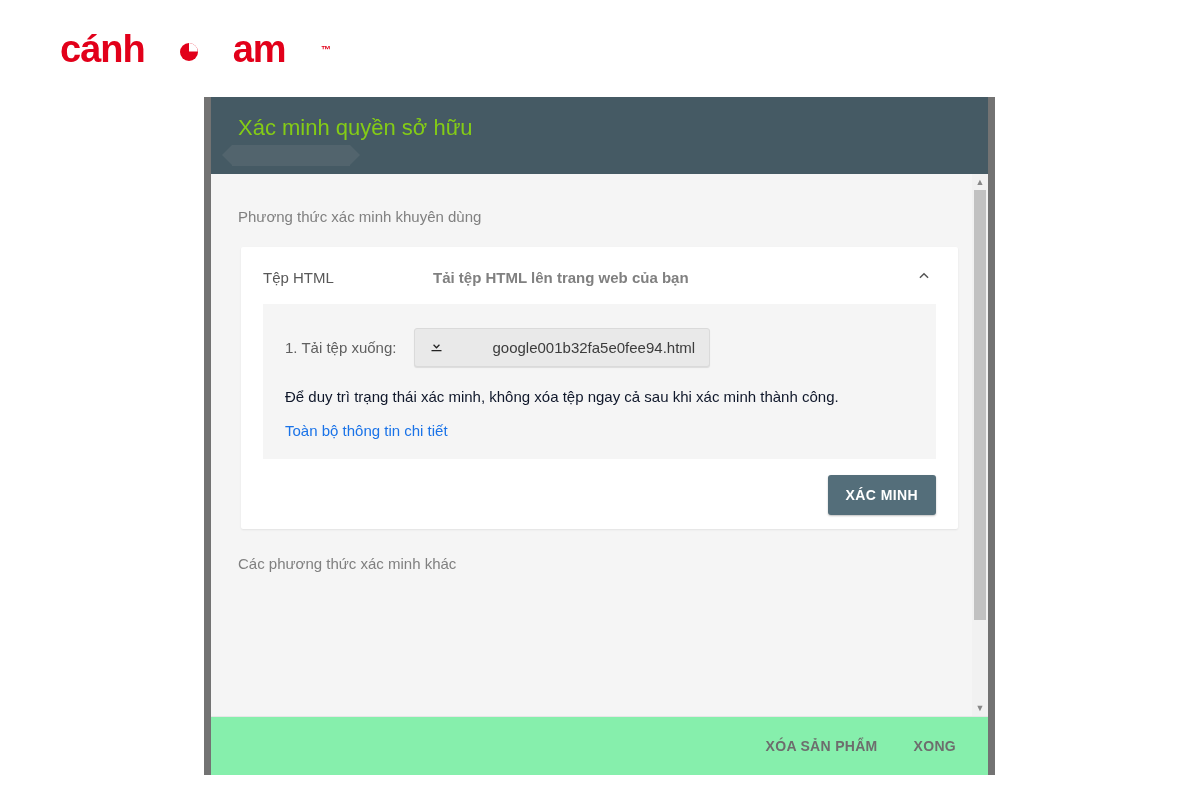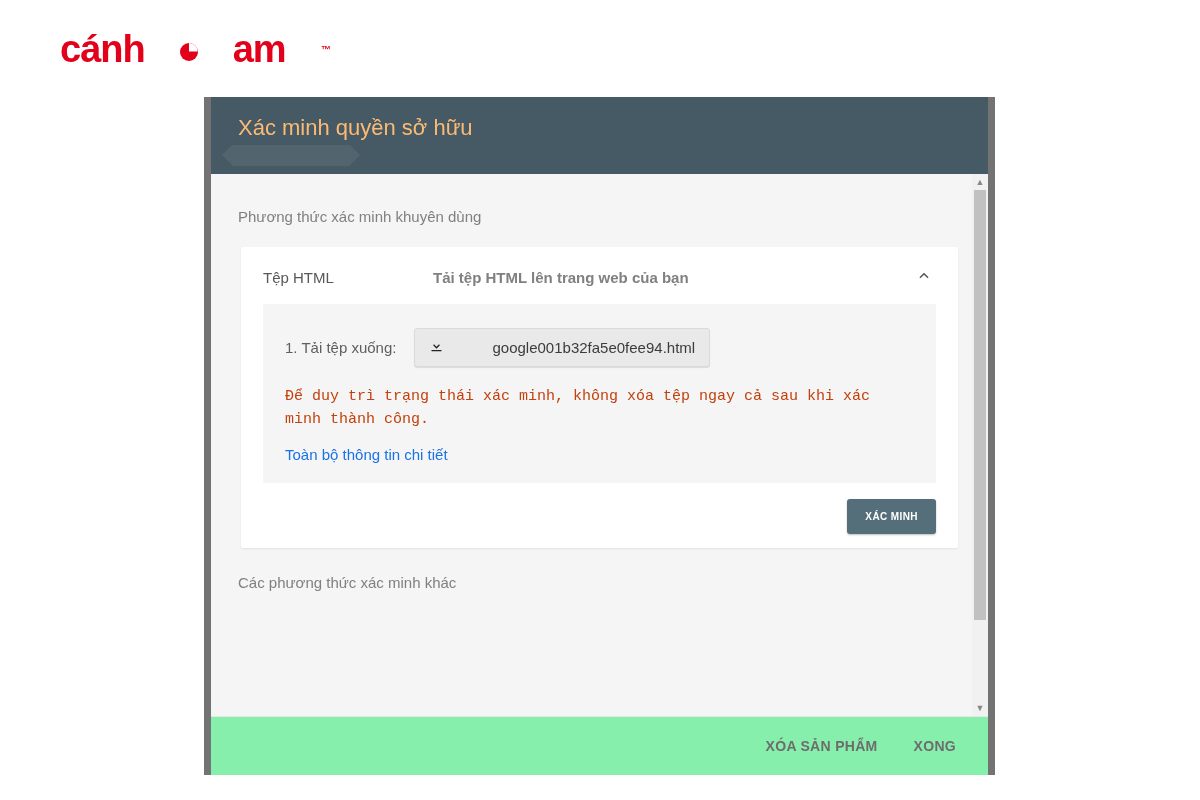--- a/index.html
+++ b/index.html
@@ -26,21 +26,21 @@
   
   .dialog-bg {
     position: absolute; left: 204px; top: 97px; width: 791px; height: 678px;
     background: #737373;
   }
   .dialog-inner {
     position: absolute; left: 211px; top: 97px; width: 777px; height: 678px;
     background: #fff; display: flex; flex-direction: column;
   }
   .dialog-header {
-    background: #455A64; color: #fdba74; height: 77px; display: flex; align-items: flex-start;
+    background: #455A64; color: #84cc16; height: 77px; display: flex; align-items: flex-start;
     padding: 18px 27px 0 27px; font-size: 22px; font-weight: 500;
     position: relative;
   }
   .dialog-header .ribbon {
     position: absolute; left: 21px; top: 48px; width: 118px; height: 21px;
     background: #52646D;
   }
   .dialog-header .ribbon::before,
   .dialog-header .ribbon::after {
     content: ""; position: absolute; top: 0; width: 0; height: 0;
@@ -90,26 +90,26 @@
   .step-row { display: flex; align-items: center; margin-bottom: 18px; }
   .step-label { margin-right: 18px; }
   .download-btn {
     display: inline-flex; align-items: center; background: #E9E9E9;
     border: 1px solid #DADADA; border-radius: 3px; padding: 9px 14px;
     color: #3c3c3c; font-size: 15px; box-shadow: 0 1px 1px rgba(0,0,0,0.1); gap: 40px;
   }
   .download-btn .dl-icon { margin-right: 8px; font-size: 16px; font-weight: bold; }
   .step2 { margin-bottom: 18px; }
   .step2 .blank { display: inline-block; width: 200px; height: 14px; background: #F5F5F5; vertical-align: middle; }
-  .note { line-height: 1.55; color: #c2410c; margin-bottom: 14px; font-family: Liberation Mono, monospace; }
+  .note { line-height: 1.55; color: #0f172a; margin-bottom: 14px; }
   .link { color: #1A73E8; font-size: 15px; }
 
   .verify-row { display: flex; justify-content: flex-end; padding: 4px 22px 0 0; }
   .verify-btn {
-    background: #546E7A; color: #fff; font-weight: 600; font-size: 10px;
+    background: #546E7A; color: #fff; font-weight: 600; font-size: 14px;
     padding: 12px 18px; border-radius: 3px; letter-spacing: 0.4px;
     box-shadow: 0 1px 2px rgba(0,0,0,0.25);
   }
 
   .section-label.other { padding-top: 16px; }
 
   .dialog-footer {
     height: 59px; background: #86efac; border-top: 1px solid #E6E6E6;
     display: flex; align-items: center; justify-content: flex-end;
     padding-right: 32px; gap: 36px;

